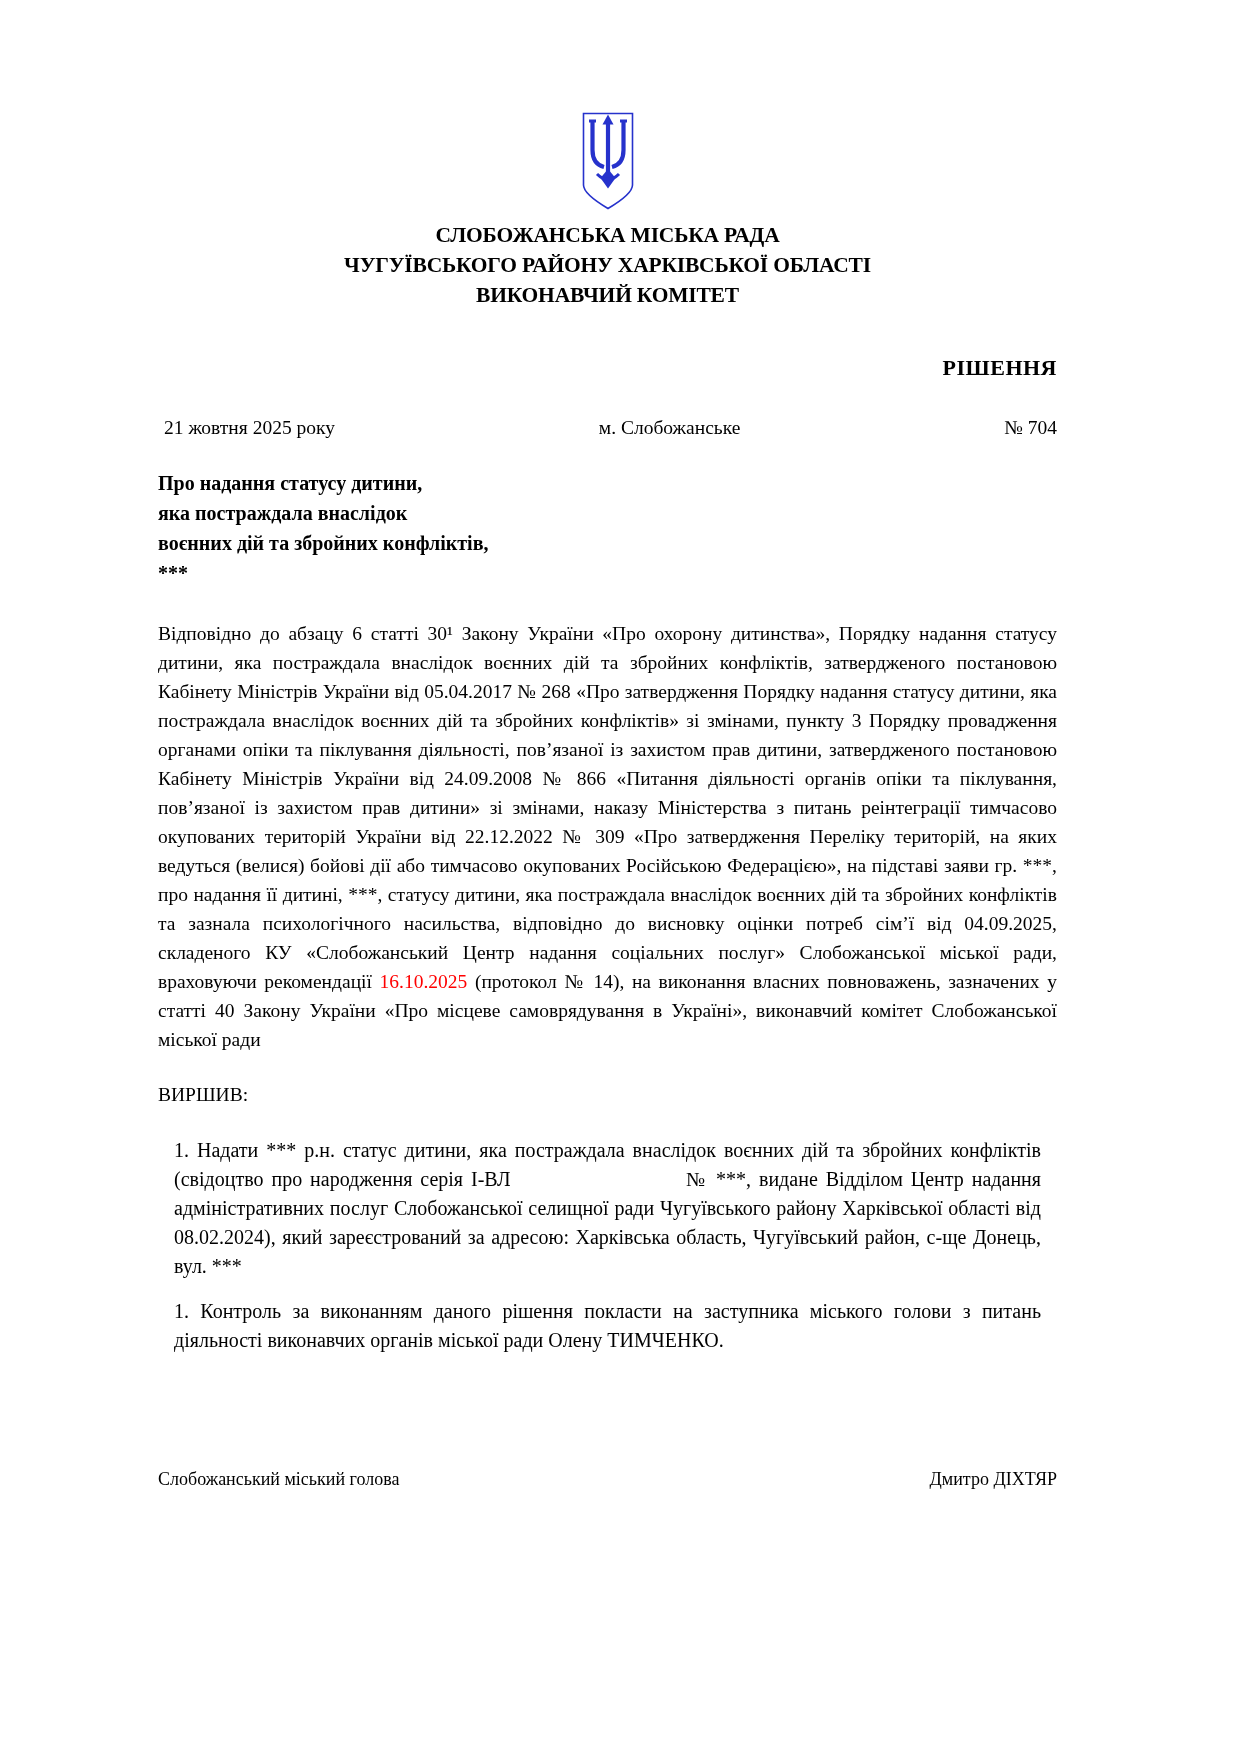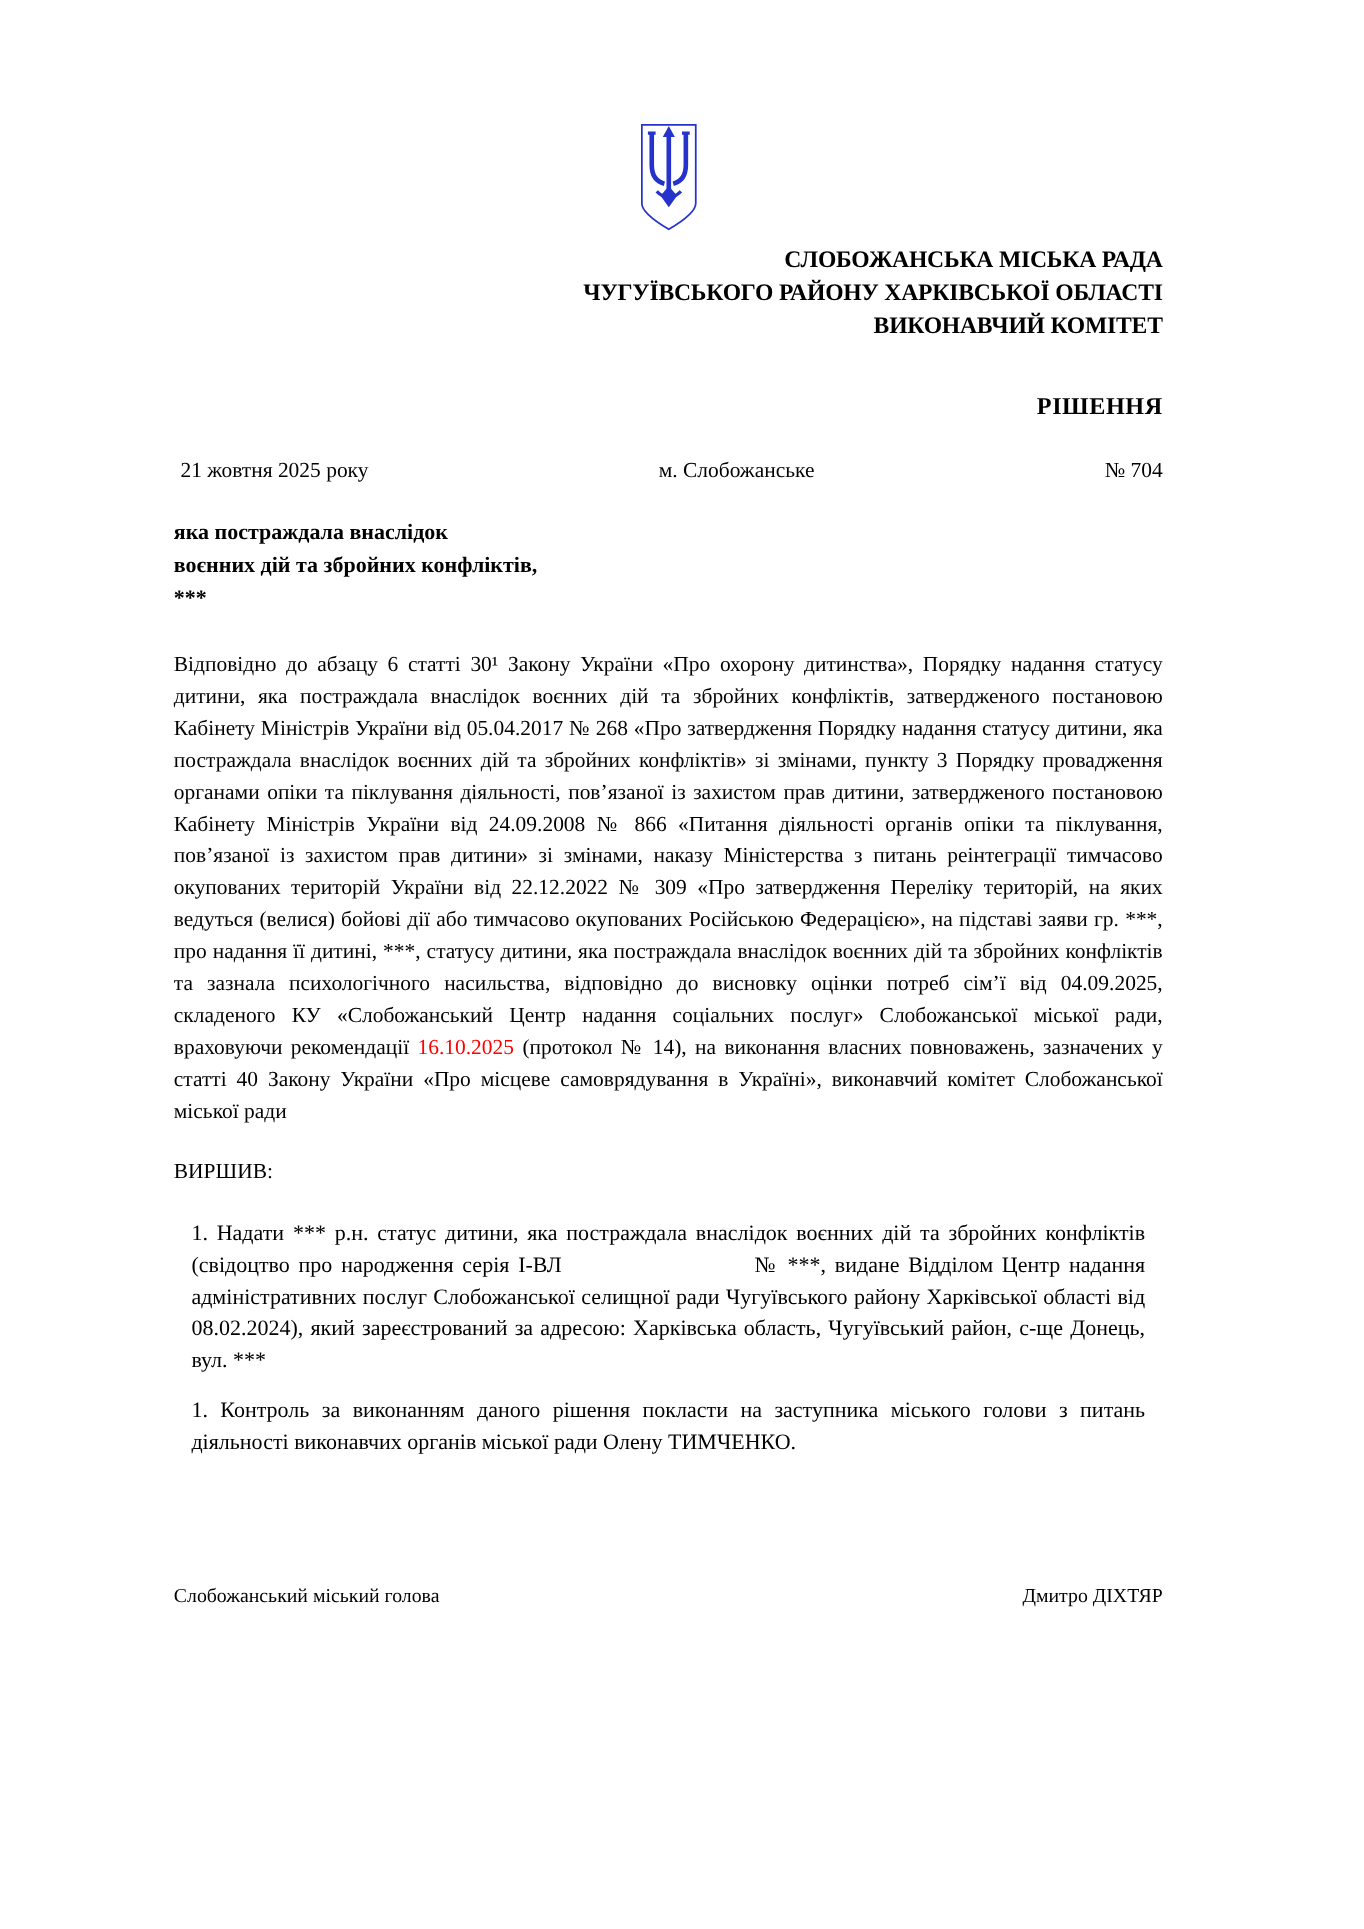--- a/index.html
+++ b/index.html
@@ -9,21 +9,21 @@
     height: 1754px;
     box-sizing: border-box;
     padding: 112px 183px 0 158px;
     background: #ffffff;
     font-family: "Liberation Serif", "DejaVu Serif", serif;
     color: #000000;
   }
   .emblem-wrap { text-align: center; margin: 0 0 6px 0; }
   .emblem-svg { color: var(--emblem-blue, #2632cc); display: inline-block; }
 
-  .org-block { text-align: right; font-weight: bold; font-size: 21.5px; line-height: 30px; letter-spacing: -0.2px; }
+  .org-block { text-align: center; font-weight: bold; font-size: 21.5px; line-height: 30px; letter-spacing: -0.2px; }
   .doc-type { text-align: right; font-weight: bold; font-size: 22px; line-height: 30px; margin-top: 43px; letter-spacing: 0.5px; }
 
   .meta-row {
     display: flex; justify-content: space-between; align-items: baseline;
     margin-top: 30px; font-size: 19.5px; line-height: 29px; gap: 12px;
   }
   .meta-date { padding-left: 6px; }
 
   .subject-block { margin-top: 26px; font-weight: bold; font-size: 20px; line-height: 30px; }
 
@@ -71,20 +71,21 @@
 
   <div class="doc-type">РІШЕННЯ</div>
 
   <div class="meta-row">
     <span class="meta-date">21 жовтня 2025 року</span>
     <span class="meta-place">м. Слобожанське</span>
     <span class="meta-number">№ 704</span>
   </div>
 
   <div class="subject-block">
+    <div>Про надання статусу дитини,</div>
     <div>яка постраждала внаслідок</div>
     <div>воєнних дій та збройних конфліктів,</div>
     <div>***</div>
   </div>
 
   <p class="preamble"><span>Відповідно до абзацу 6 статті 30¹ Закону України «Про охорону дитинства», Порядку надання статусу дитини, яка постраждала внаслідок воєнних дій та збройних конфліктів, затвердженого постановою Кабінету Міністрів України від 05.04.2017 № 268 «Про затвердження Порядку надання статусу дитини, яка постраждала внаслідок воєнних дій та збройних конфліктів» зі змінами, пункту 3 Порядку провадження органами опіки та піклування діяльності, пов’язаної із захистом прав дитини, затвердженого постановою Кабінету Міністрів України від 24.09.2008 № 866 «Питання діяльності органів опіки та піклування, пов’язаної із захистом прав дитини» зі змінами, наказу Міністерства з питань реінтеграції тимчасово окупованих територій України від 22.12.2022 № 309 «Про затвердження Переліку територій, на яких ведуться (велися) бойові дії або тимчасово окупованих Російською Федерацією», на підставі заяви гр. ***, про надання її дитині, ***, статусу дитини, яка постраждала внаслідок воєнних дій та збройних конфліктів та зазнала психологічного насильства, відповідно до висновку оцінки потреб сім’ї від 04.09.2025, складеного КУ «Слобожанський Центр надання соціальних послуг» Слобожанської міської ради, враховуючи рекомендації </span><span class="red-text">16.10.2025</span><span> (протокол № 14), на виконання власних повноважень, зазначених у статті 40 Закону України «Про місцеве самоврядування в Україні», виконавчий комітет Слобожанської міської ради</span></p>
 
   <p class="resolved">ВИРШИВ:</p>
 
   <div class="items">

